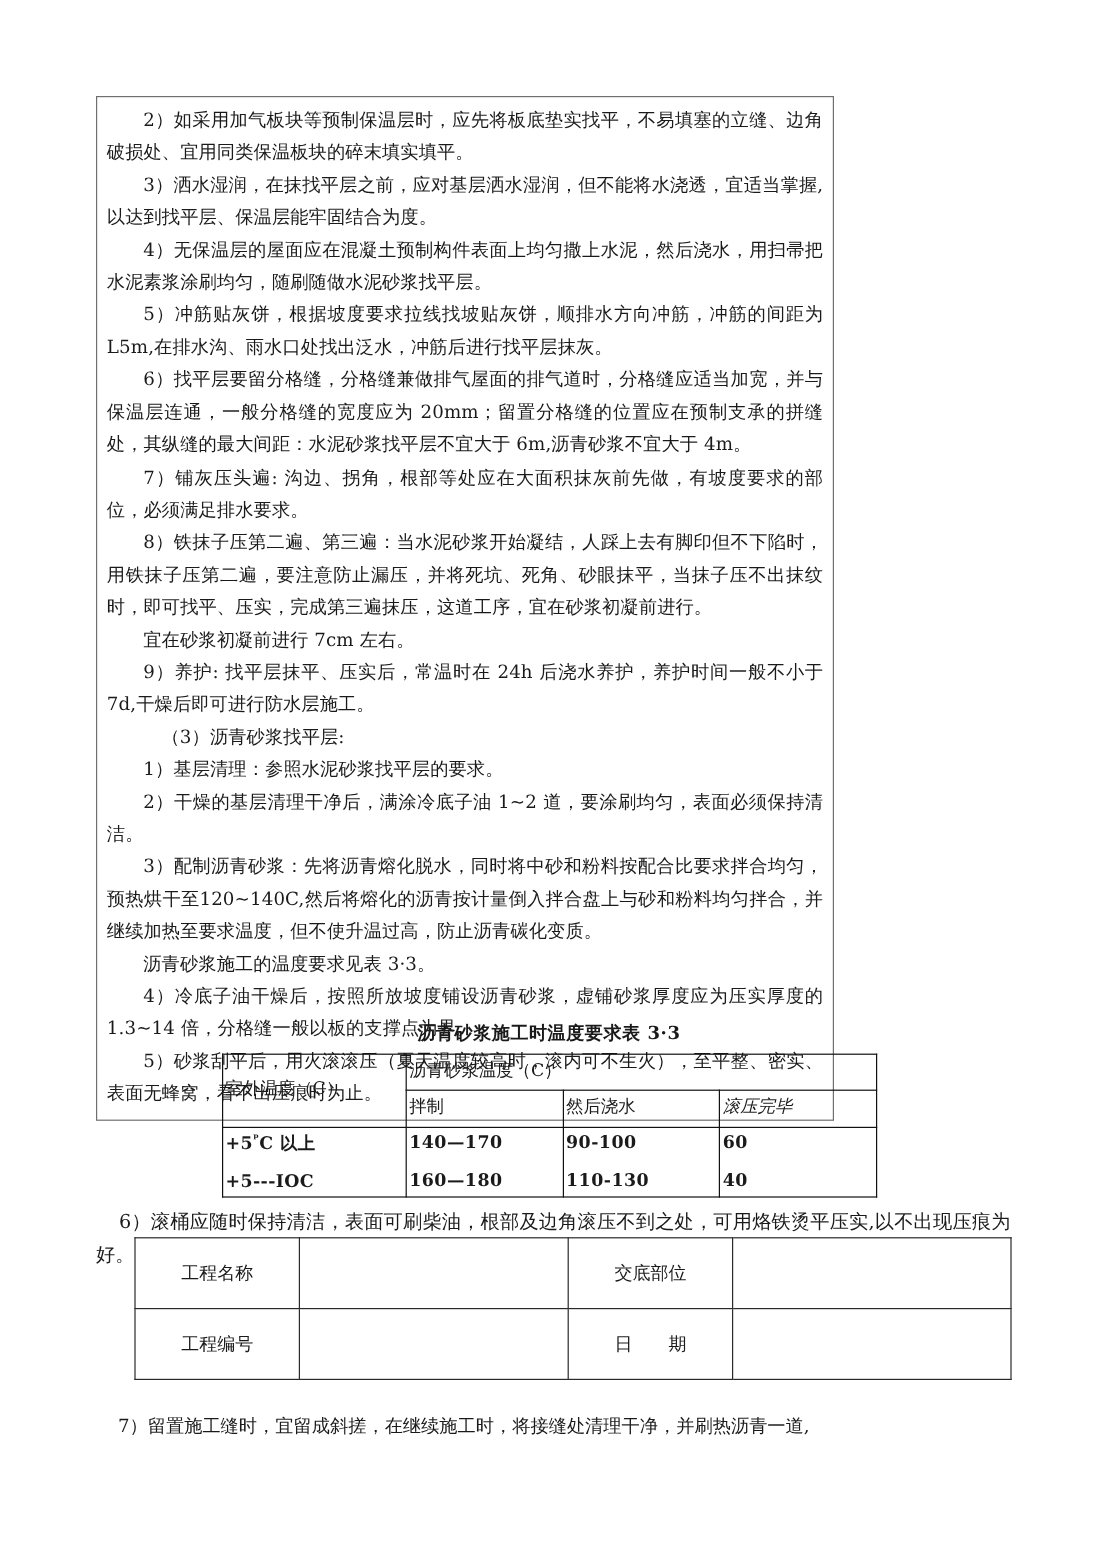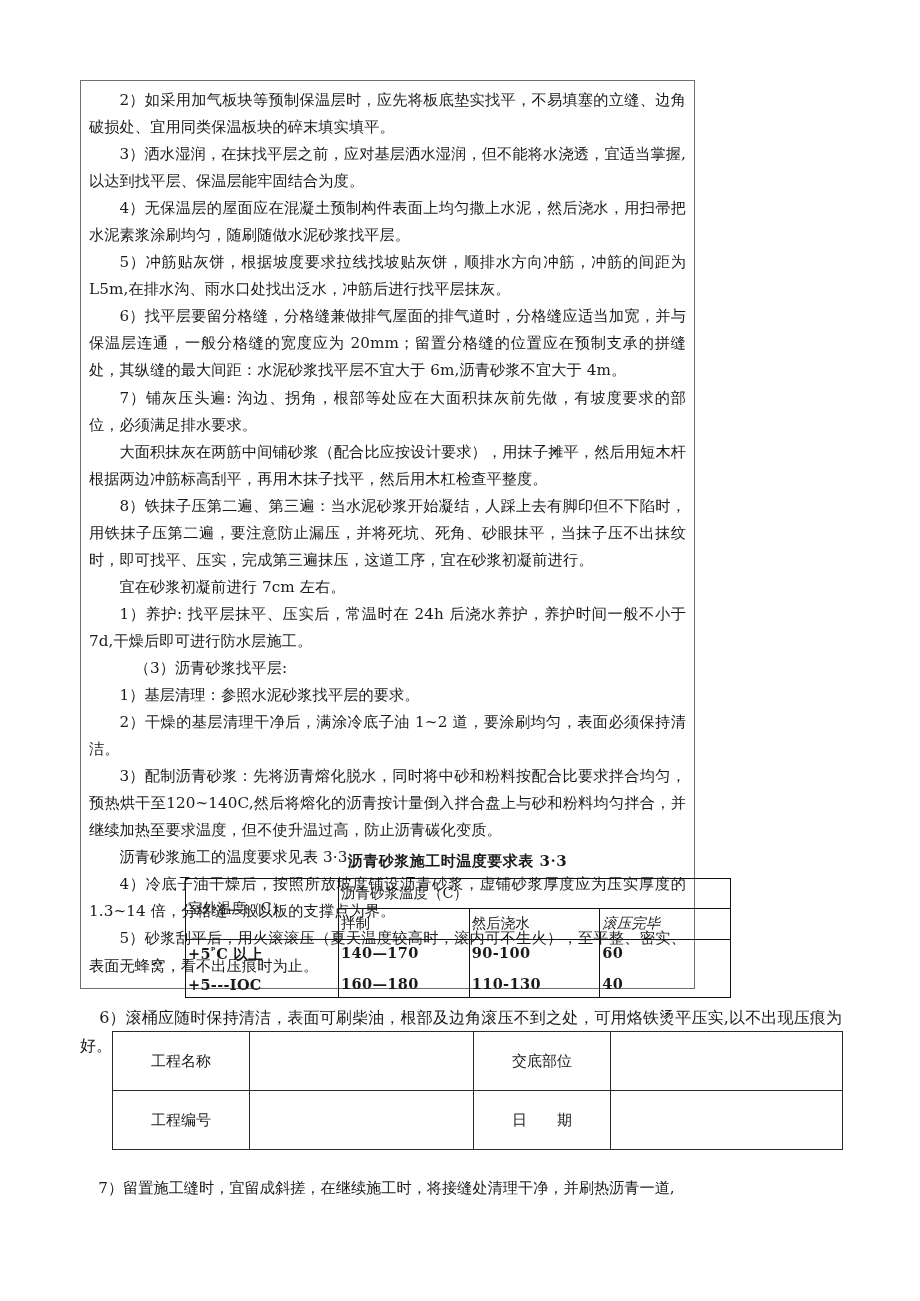--- a/index.html
+++ b/index.html
@@ -135,24 +135,23 @@
 
 <div class="page">
 
   <div class="content-box">
     <p class="para indent2">2）如采用加气板块等预制保温层时，应先将板底垫实找平，不易填塞的立缝、边角破损处、宜用同类保温板块的碎末填实填平。</p>
     <p class="para indent2">3）洒水湿润，在抹找平层之前，应对基层洒水湿润，但不能将水浇透，宜适当掌握,以达到找平层、保温层能牢固结合为度。</p>
     <p class="para indent2">4）无保温层的屋面应在混凝土预制构件表面上均匀撒上水泥，然后浇水，用扫帚把水泥素浆涂刷均匀，随刷随做水泥砂浆找平层。</p>
     <p class="para indent2">5）冲筋贴灰饼，根据坡度要求拉线找坡贴灰饼，顺排水方向冲筋，冲筋的间距为 L5m,在排水沟、雨水口处找出泛水，冲筋后进行找平层抹灰。</p>
     <p class="para indent2">6）找平层要留分格缝，分格缝兼做排气屋面的排气道时，分格缝应适当加宽，并与保温层连通，一般分格缝的宽度应为 20mm；留置分格缝的位置应在预制支承的拼缝处，其纵缝的最大间距：水泥砂浆找平层不宜大于 6m,沥青砂浆不宜大于 4m。</p>
     <p class="para indent2">7）铺灰压头遍: 沟边、拐角，根部等处应在大面积抹灰前先做，有坡度要求的部位，必须满足排水要求。</p>
-    <p class="para indent2">大面积抹灰在两筋中间铺砂浆（配合比应按设计要求），用抹子摊平，然后用短木杆根据两边冲筋标高刮平，再用木抹子找平，然后用木杠检查平整度。</p>
     <p class="para indent2">8）铁抹子压第二遍、第三遍：当水泥砂浆开始凝结，人踩上去有脚印但不下陷时，用铁抹子压第二遍，要注意防止漏压，并将死坑、死角、砂眼抹平，当抹子压不出抹纹时，即可找平、压实，完成第三遍抹压，这道工序，宜在砂浆初凝前进行。</p>
     <p class="para indent2">宜在砂浆初凝前进行 7cm 左右。</p>
-    <p class="para indent2">1）养护: 找平层抹平、压实后，常温时在 24h 后浇水养护，养护时间一般不小于 7d,干燥后即可进行防水层施工。</p>
+    <p class="para indent2">9）养护: 找平层抹平、压实后，常温时在 24h 后浇水养护，养护时间一般不小于 7d,干燥后即可进行防水层施工。</p>
     <p class="para indent3">（3）沥青砂浆找平层:</p>
     <p class="para indent2">1）基层清理：参照水泥砂浆找平层的要求。</p>
     <p class="para indent2">2）干燥的基层清理干净后，满涂冷底子油 1~2 道，要涂刷均匀，表面必须保持清洁。</p>
     <p class="para indent2">3）配制沥青砂浆：先将沥青熔化脱水，同时将中砂和粉料按配合比要求拌合均匀，预热烘干至120~140C,然后将熔化的沥青按计量倒入拌合盘上与砂和粉料均匀拌合，并继续加热至要求温度，但不使升温过高，防止沥青碳化变质。</p>
     <p class="para indent2">沥青砂浆施工的温度要求见表 3·3。</p>
     <p class="para indent2">4）冷底子油干燥后，按照所放坡度铺设沥青砂浆，虚铺砂浆厚度应为压实厚度的 1.3~14 倍，分格缝一般以板的支撑点为界。</p>
     <p class="para indent2">5）砂浆刮平后，用火滚滚压（夏天温度较高时，滚内可不生火），至平整、密实、表面无蜂窝，看不出压痕时为止。</p>
   </div>
 
   <div class="table-caption">沥青砂浆施工时温度要求表 3·3</div>

